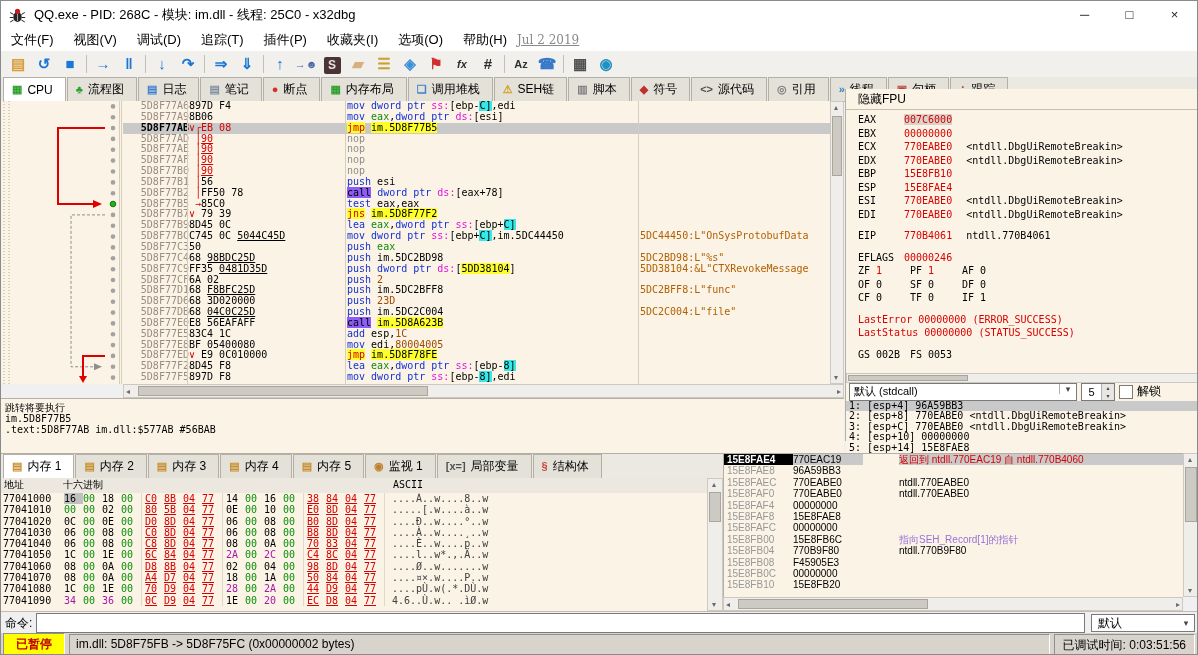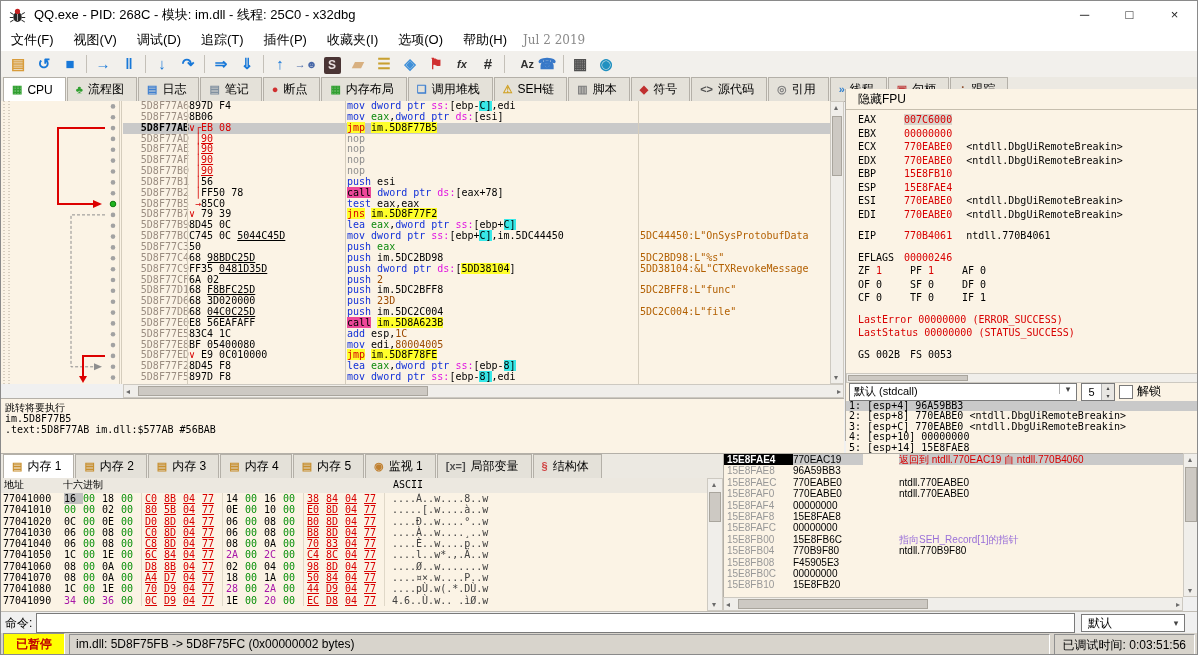--- a/index.html
+++ b/index.html
@@ -8,21 +8,21 @@
   .mono{font-family:"DejaVu Sans Mono",monospace;}
   
   #titlebar{position:absolute;left:0;top:0;right:0;height:28px;background:#fff;display:flex;align-items:center;border-bottom:1px solid #e4e4e4;}
   #appicon{margin:0 8px 0 8px;width:17px;height:17px;}
   #title{font-size:13px;}
   #wincontrols{margin-left:auto;display:flex;height:100%;}
   .wc{width:45px;text-align:center;line-height:28px;font-size:13px;color:#222;}
   
   #menubar{position:absolute;left:0;top:28px;right:0;height:22px;background:#fff;display:flex;align-items:center;}
   .mitem{padding:3px 10px;font-size:13px;}
-  #builddate{color:#8a8a8a;font-family:"DejaVu Serif",serif;font-size:12px;margin-left:6px;}
+  #builddate{color:#8a8a8a;font-family:"DejaVu Serif",serif;font-size:12px;text-decoration:underline;}
   
   #toolbar{position:absolute;left:0;top:50px;right:0;height:26px;background:#f2f0ec;border-bottom:1px solid #d8d4cc;display:flex;align-items:center;padding-left:4px;}
   .tbi{width:26px;text-align:center;font-size:15px;font-weight:bold;line-height:24px;}
   .tbsep{width:1px;height:18px;background:#c4c0b8;margin:0 3px;}
   .scylla{display:inline-block;width:17px;height:17px;line-height:17px;background:#4a3434;color:#e8dede;font-size:12px;border-radius:2px;}
   
   #tabbar{position:absolute;left:0;top:76px;right:0;height:24px;background:#ece9e2;display:flex;align-items:flex-end;padding-left:2px;border-bottom:1px solid #b4b0a8;}
   .tab{display:flex;align-items:center;gap:5px;padding:3px 12px 4px 8px;border:1px solid #b4b0a8;border-bottom:none;background:#e4e1d9;margin-right:1px;height:16px;font-size:12px;}
   .tab.active{background:#fff;position:relative;top:1px;height:17px;}
   .tglyph{font-size:11px;font-weight:bold;}
@@ -42,21 +42,21 @@
   .b-r{color:#d80000;}
   .b-ru{color:#d80000;text-decoration:underline;}
   .t-mn{color:#1432d8;}
   .t-seg{color:#e014e0;}
   .t-imm{color:#9c4a00;}
   .t-nop{color:#8e8e8e;}
   .t-reg{color:#0e8a0e;}
   .t-ylw{background:#ffff2a;}
   .t-cy{background:#38e8e8;}
   .t-jmn{background:#ffff2a;color:#d80000;}
-  .t-call{background:#ec4899;color:#000;}
+  .t-call{background:#8b5cf6;color:#000;}
   .vline{position:absolute;top:0;bottom:0;width:1px;background:#d5cdbd;}
   #marginsvg{position:absolute;left:0;top:0;pointer-events:none;}
   
   .sb{position:absolute;background:#f0eeea;border:1px solid #cdc9c1;box-sizing:border-box;}
   .sbthumb{position:absolute;background:#cdc9c3;border:1px solid #a9a59d;box-sizing:border-box;}
   .sbarrow{position:absolute;color:#6a6a6a;font-size:8px;text-align:center;}
   
   #infobox{left:0;top:397px;width:843px;height:55px;border-top:1px solid #b4b0a8;font-size:10px;line-height:11px;padding:3px 0 0 4px;}
   
   #regpane{left:844px;top:88px;width:354px;height:352px;border-left:1px solid #b4b0a8;}
@@ -106,21 +106,21 @@
   .srow .sv{width:70px;flex:none;}
   .srow .sc{flex:1;margin-left:36px;}
   .srow.sel .sv,.srow.sel .sc{background:#c9c9c9;}
   .srow.sel .sa{background:#000;color:#fff;font-weight:bold;}
   .cred{color:#d80000;}
   .cpurple{color:#9a70d8;}
   
   #cmdbar{position:absolute;left:0;top:610px;right:0;height:22px;background:#f0f0f0;display:flex;align-items:center;border-top:1px solid #c0bcb4;}
   #cmdlabel{padding:0 4px 0 4px;font-size:12px;}
   #cmdinput{flex:1;height:16px;border:1px solid #7a7a7a;background:#fff;margin-right:6px;font-size:11px;outline:none;}
-  #cmdprofile{width:104px;height:18px;background:#fff;border:1px solid #7a7a7a;display:flex;align-items:center;margin-right:12px;box-sizing:border-box;}
+  #cmdprofile{width:104px;height:18px;background:#fff;border:1px solid #7a7a7a;display:flex;align-items:center;margin-right:2px;box-sizing:border-box;}
   #cmdprofile .cv{flex:1;padding-left:6px;}
   #cmdprofile .ca{width:16px;text-align:center;color:#444;font-size:9px;}
   #statusbar{position:absolute;left:0;top:632px;right:0;height:23px;background:#d8d4cc;display:flex;align-items:center;padding:0 2px;box-sizing:border-box;gap:4px;}
   #statusstate{background:#ffff00;color:#c00000;font-weight:bold;padding:2px 12px;border:1px solid;border-color:#909090 #fff #fff #909090;}
   #statusmsg{flex:1;border:1px solid;border-color:#909090 #fff #fff #909090;padding:2px 6px;height:15px;font-size:12px;}
   #statustime{border:1px solid;border-color:#909090 #fff #fff #909090;padding:2px 8px;height:15px;font-size:12px;}
 </style>
 </head>
 <body>
 
@@ -177,21 +177,21 @@
       <span class="tbi" style="color: rgb(24, 120, 216);">↑</span>
       <span class="tbi" style="color: rgb(72, 104, 168); font-size: 11px; font-style: normal;">→☻</span>
       <span class="tbi"><span class="scylla">S</span></span>
       <span class="tbi" style="color: rgb(216, 176, 128);">▰</span>
       <span class="tbi" style="color: rgb(200, 160, 48);">☰</span>
       <span class="tbi" style="color: rgb(64, 144, 216);">◈</span>
       <span class="tbi" style="color: rgb(208, 48, 48);">⚑</span>
       <span class="tbi" style="color: rgb(48, 48, 48); font-size: 11px; font-style: italic;">fx</span>
       <span class="tbi" style="color: rgb(48, 48, 48);">#</span>
       <span class="tbsep"></span>
-      <span class="tbi" style="color: rgb(48, 48, 48); font-size: 11px; font-style: normal; text-align: right;">Az</span>
+      <span class="tbi" style="color: rgb(48, 48, 48); font-size: 11px; font-style: normal;">Az</span>
       <span class="tbi" style="color: rgb(56, 120, 200);">☎</span>
       <span class="tbsep"></span>
       <span class="tbi" style="color: rgb(80, 80, 80);">▦</span>
       <span class="tbi" style="color: rgb(32, 144, 192);">◉</span>
     </div>
 
   <div id="tabbar">
       <div class="tab active">
         <span class="tglyph" style="color: rgb(48, 160, 48);">▦</span>
         <span>CPU</span>

